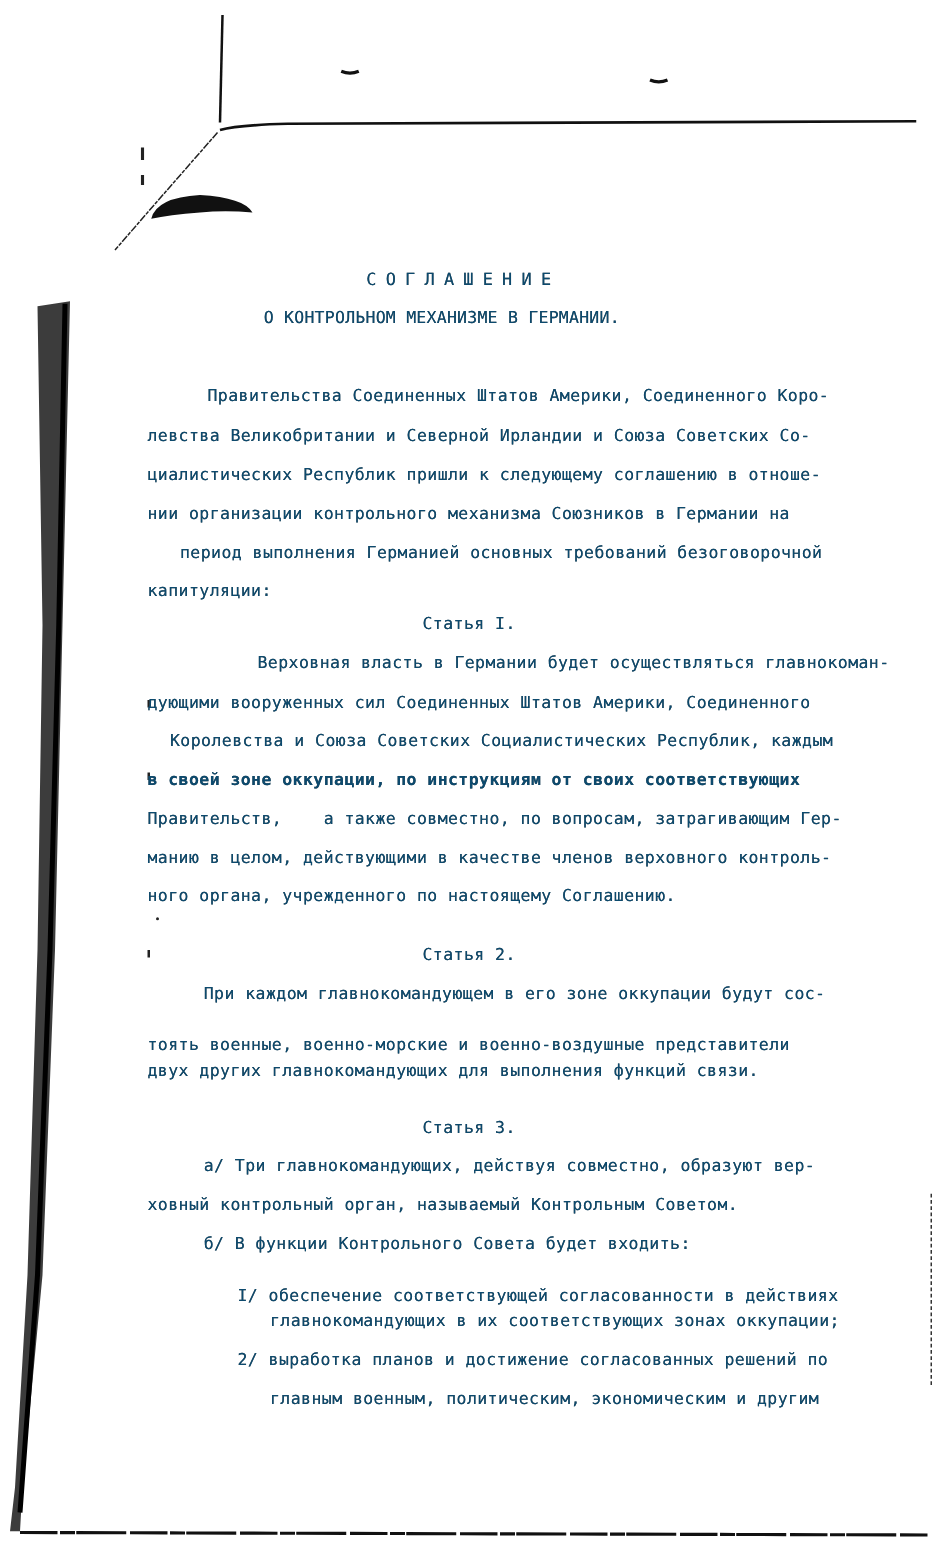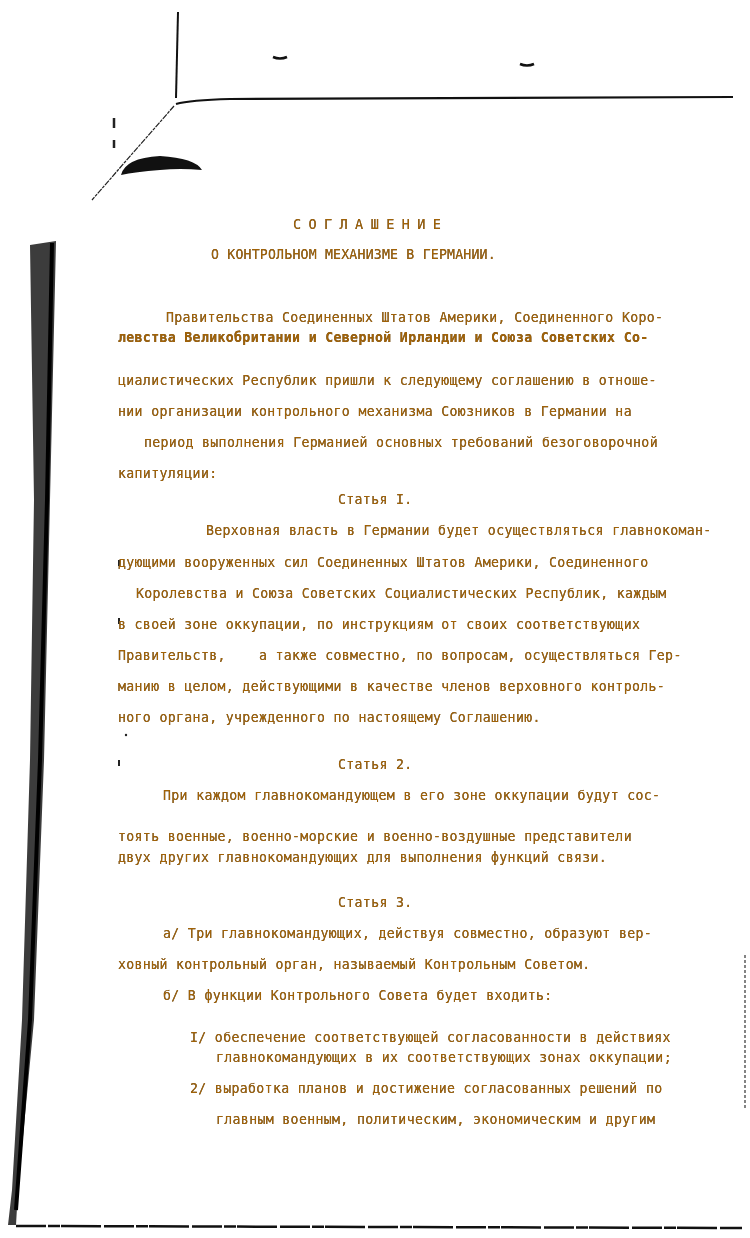--- a/index.html
+++ b/index.html
@@ -20,21 +20,21 @@
       left: 0; top: 0;
       width: 750px; height: 1238px;
       pointer-events: none;
     }
     .line {
       position: absolute;
       white-space: pre;
       font-size: 13.2px;
       letter-spacing: 0.35px;
       line-height: 16px;
-      color: #a16207;
+      color: #0c4a6e;
       text-shadow: 0 0 0.4px #555;
     }
     .title {
       letter-spacing: 7.4px;
       font-size: 13.5px;
     }
     .subtitle {
       letter-spacing: 0.2px;
       font-size: 13.2px;
     }
@@ -71,34 +71,34 @@
   <circle cx="126" cy="735" r="1.2" fill="#222"></circle>
 </svg>
 
 <div>
 
   <div class="line title" style="left:293px; top:216px;">СОГЛАШЕНИЕ</div>
   <div class="line subtitle" style="left:211px; top:247px;">О КОНТРОЛЬНОМ МЕХАНИЗМЕ В ГЕРМАНИИ.</div>
 
   <div>
     <div class="line" style="left:166px; top:310px;">Правительства Соединенных Штатов Америки, Соединенного Коро-</div>
-    <div class="line" style="left:118px; top:330px;font-weight:bold;">левства Великобритании и Северной Ирландии и Союза Советских Со-</div>
+    <div class="line" style="left:118px; top:342px;">левства Великобритании и Северной Ирландии и Союза Советских Со-</div>
     <div class="line" style="left:118px; top:373px;">циалистических Республик пришли к следующему соглашению в отноше-</div>
     <div class="line" style="left:118px; top:404px;">нии организации контрольного механизма Союзников в Германии на</div>
     <div class="line" style="left:118px; top:435px;margin-left:26px;">период выполнения Германией основных требований безоговорочной</div>
     <div class="line" style="left:118px; top:466px;">капитуляции:</div>
   </div>
 
   <div>
     <div class="line heading" style="left:338px; top:492px;">Статья I.</div>
     <div class="line" style="left:173px; top:523px;margin-left:33px;">Верховная власть в Германии будет осуществляться главнокоман-</div>
     <div class="line" style="left:118px; top:555px;">дующими вооруженных сил Соединенных Штатов Америки, Соединенного</div>
     <div class="line" style="left:136px; top:586px;">Королевства и Союза Советских Социалистических Республик, каждым</div>
-    <div class="line" style="left:118px; top:617px;">в своей зоне оккупации, по инструкциям от своих соответствующих</div>
-    <div class="line" style="left:118px; top:648px;">Правительств,    а также совместно, по вопросам, осуществляться Гер-</div>
+    <div class="line" style="left:118px; top:617px;font-weight:bold;">в своей зоне оккупации, по инструкциям от своих соответствующих</div>
+    <div class="line" style="left:118px; top:648px;">Правительств,    а также совместно, по вопросам, затрагивающим Гер-</div>
     <div class="line" style="left:118px; top:679px;">манию в целом, действующими в качестве членов верховного контроль-</div>
     <div class="line" style="left:118px; top:710px;text-align:center;">ного органа, учрежденного по настоящему Соглашению.</div>
   </div>
 
   <div>
     <div class="line heading" style="left:338px; top:757px;text-align:right;">Статья 2.</div>
     <div class="line" style="left:163px; top:788px;">При каждом главнокомандующем в его зоне оккупации будут сос-</div>
     <div class="line" style="left:118px; top:829px;">тоять военные, военно-морские и военно-воздушные представители</div>
     <div class="line" style="left:118px; top:850px;">двух других главнокомандующих для выполнения функций связи.</div>
   </div>

